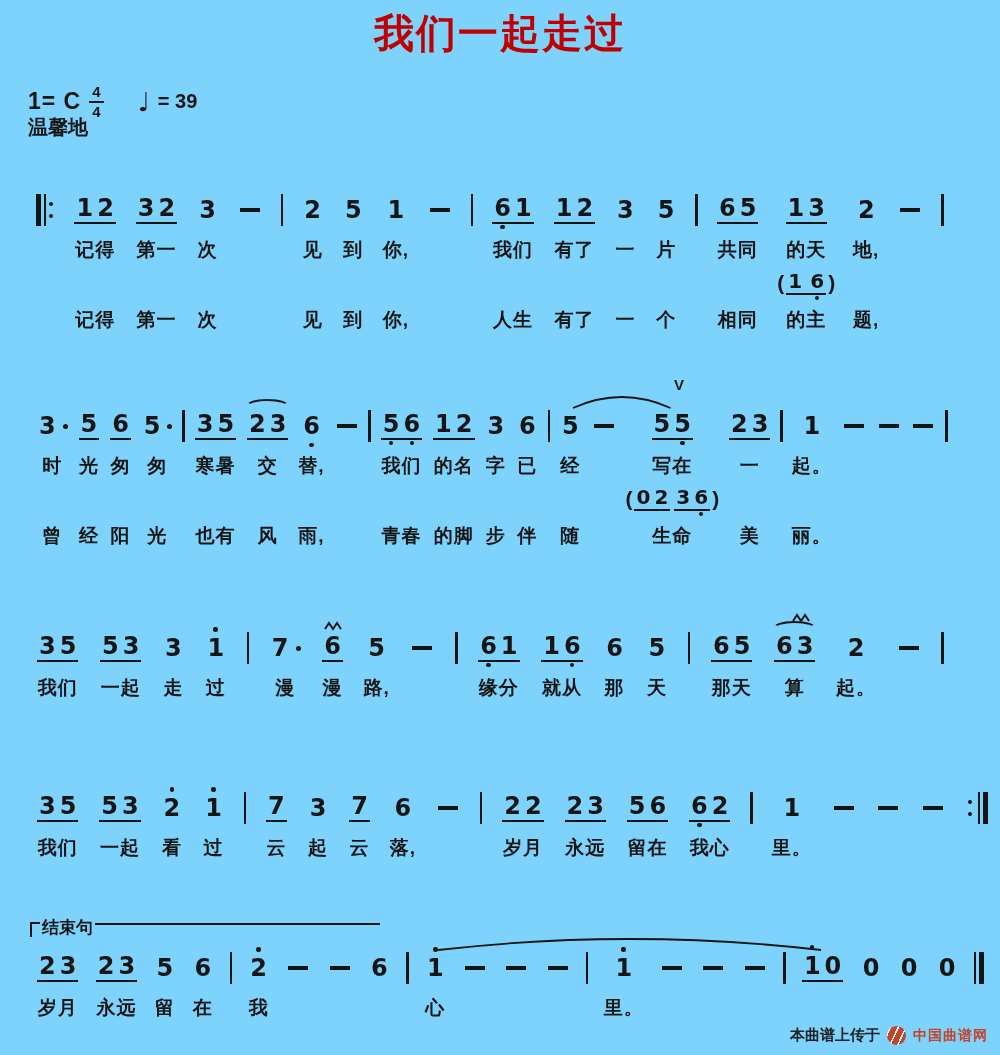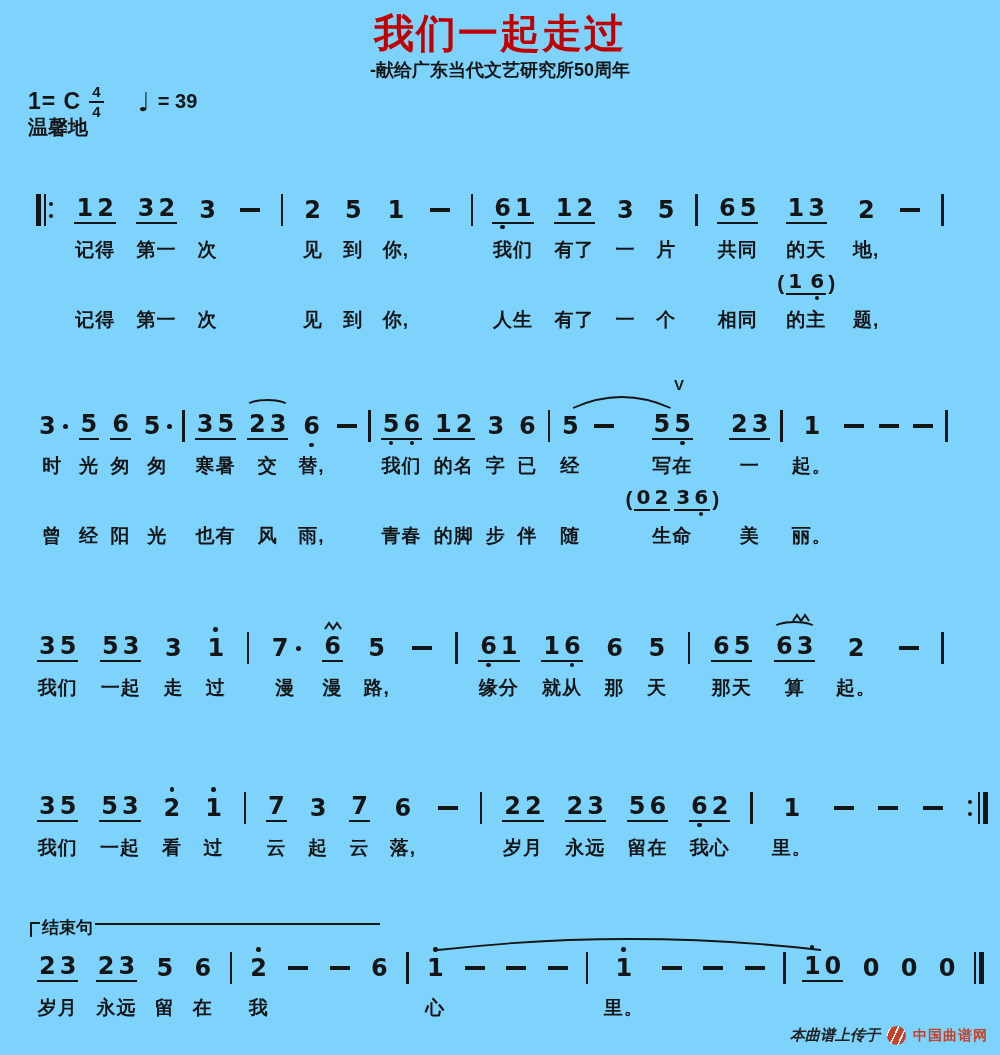--- a/index.html
+++ b/index.html
@@ -55,32 +55,31 @@
   .bar span + span, .bar span + .bl-dots{margin-left:2.5px;}
   .long-arc{position:absolute;top:-24px;overflow:visible;}
   .breath{position:absolute;top:-32px;font-size:15px;font-weight:bold;}
   
   .ending-label{position:absolute;top:916px;left:30px;display:flex;align-items:flex-start;}
   .corner{width:8px;height:13px;border-left:2.5px solid #151515;border-top:2.5px solid #151515;margin-top:6px;}
   .elabel{font-size:17px;font-weight:bold;margin:0 2px;text-align:center;}
   .eline{width:285px;border-top:2.5px solid #151515;margin-top:7px;}
   
   .footer{position:absolute;right:12px;bottom:10px;display:flex;align-items:center;gap:7px;}
-  .uploaded{font-size:15px;font-weight:bold;color:#222;font-style:italic;}
+  .uploaded{font-size:15px;font-weight:bold;color:#222;}
   .sitelogo{width:19px;height:19px;border-radius:50%;background:
      repeating-linear-gradient(115deg,#c4432a 0 3px,#ffffff 3px 4.5px,#c4432a 4.5px 7px);
      background-color:#c4432a;display:inline-block;}
   .sitename{font-size:14px;font-weight:800;letter-spacing:1px;font-family:"DejaVu Serif","Liberation Serif",serif;}
 </style>
 </head>
 <body>
 
 <div class="page">
   <div class="title" style="color: rgb(192, 0, 0);">我们一起走过</div>
-  <div class="dedication">-献给广东当代文艺研究所50周年</div>
 
   <div class="keyrow">
     <span class="keysig">1= C</span>
     <span class="meter">
       <span class="num">4</span>
       <span class="den">4</span>
     </span>
     <span class="tempo">
       <span class="tnote">♩</span>
       <span>=  39</span>

